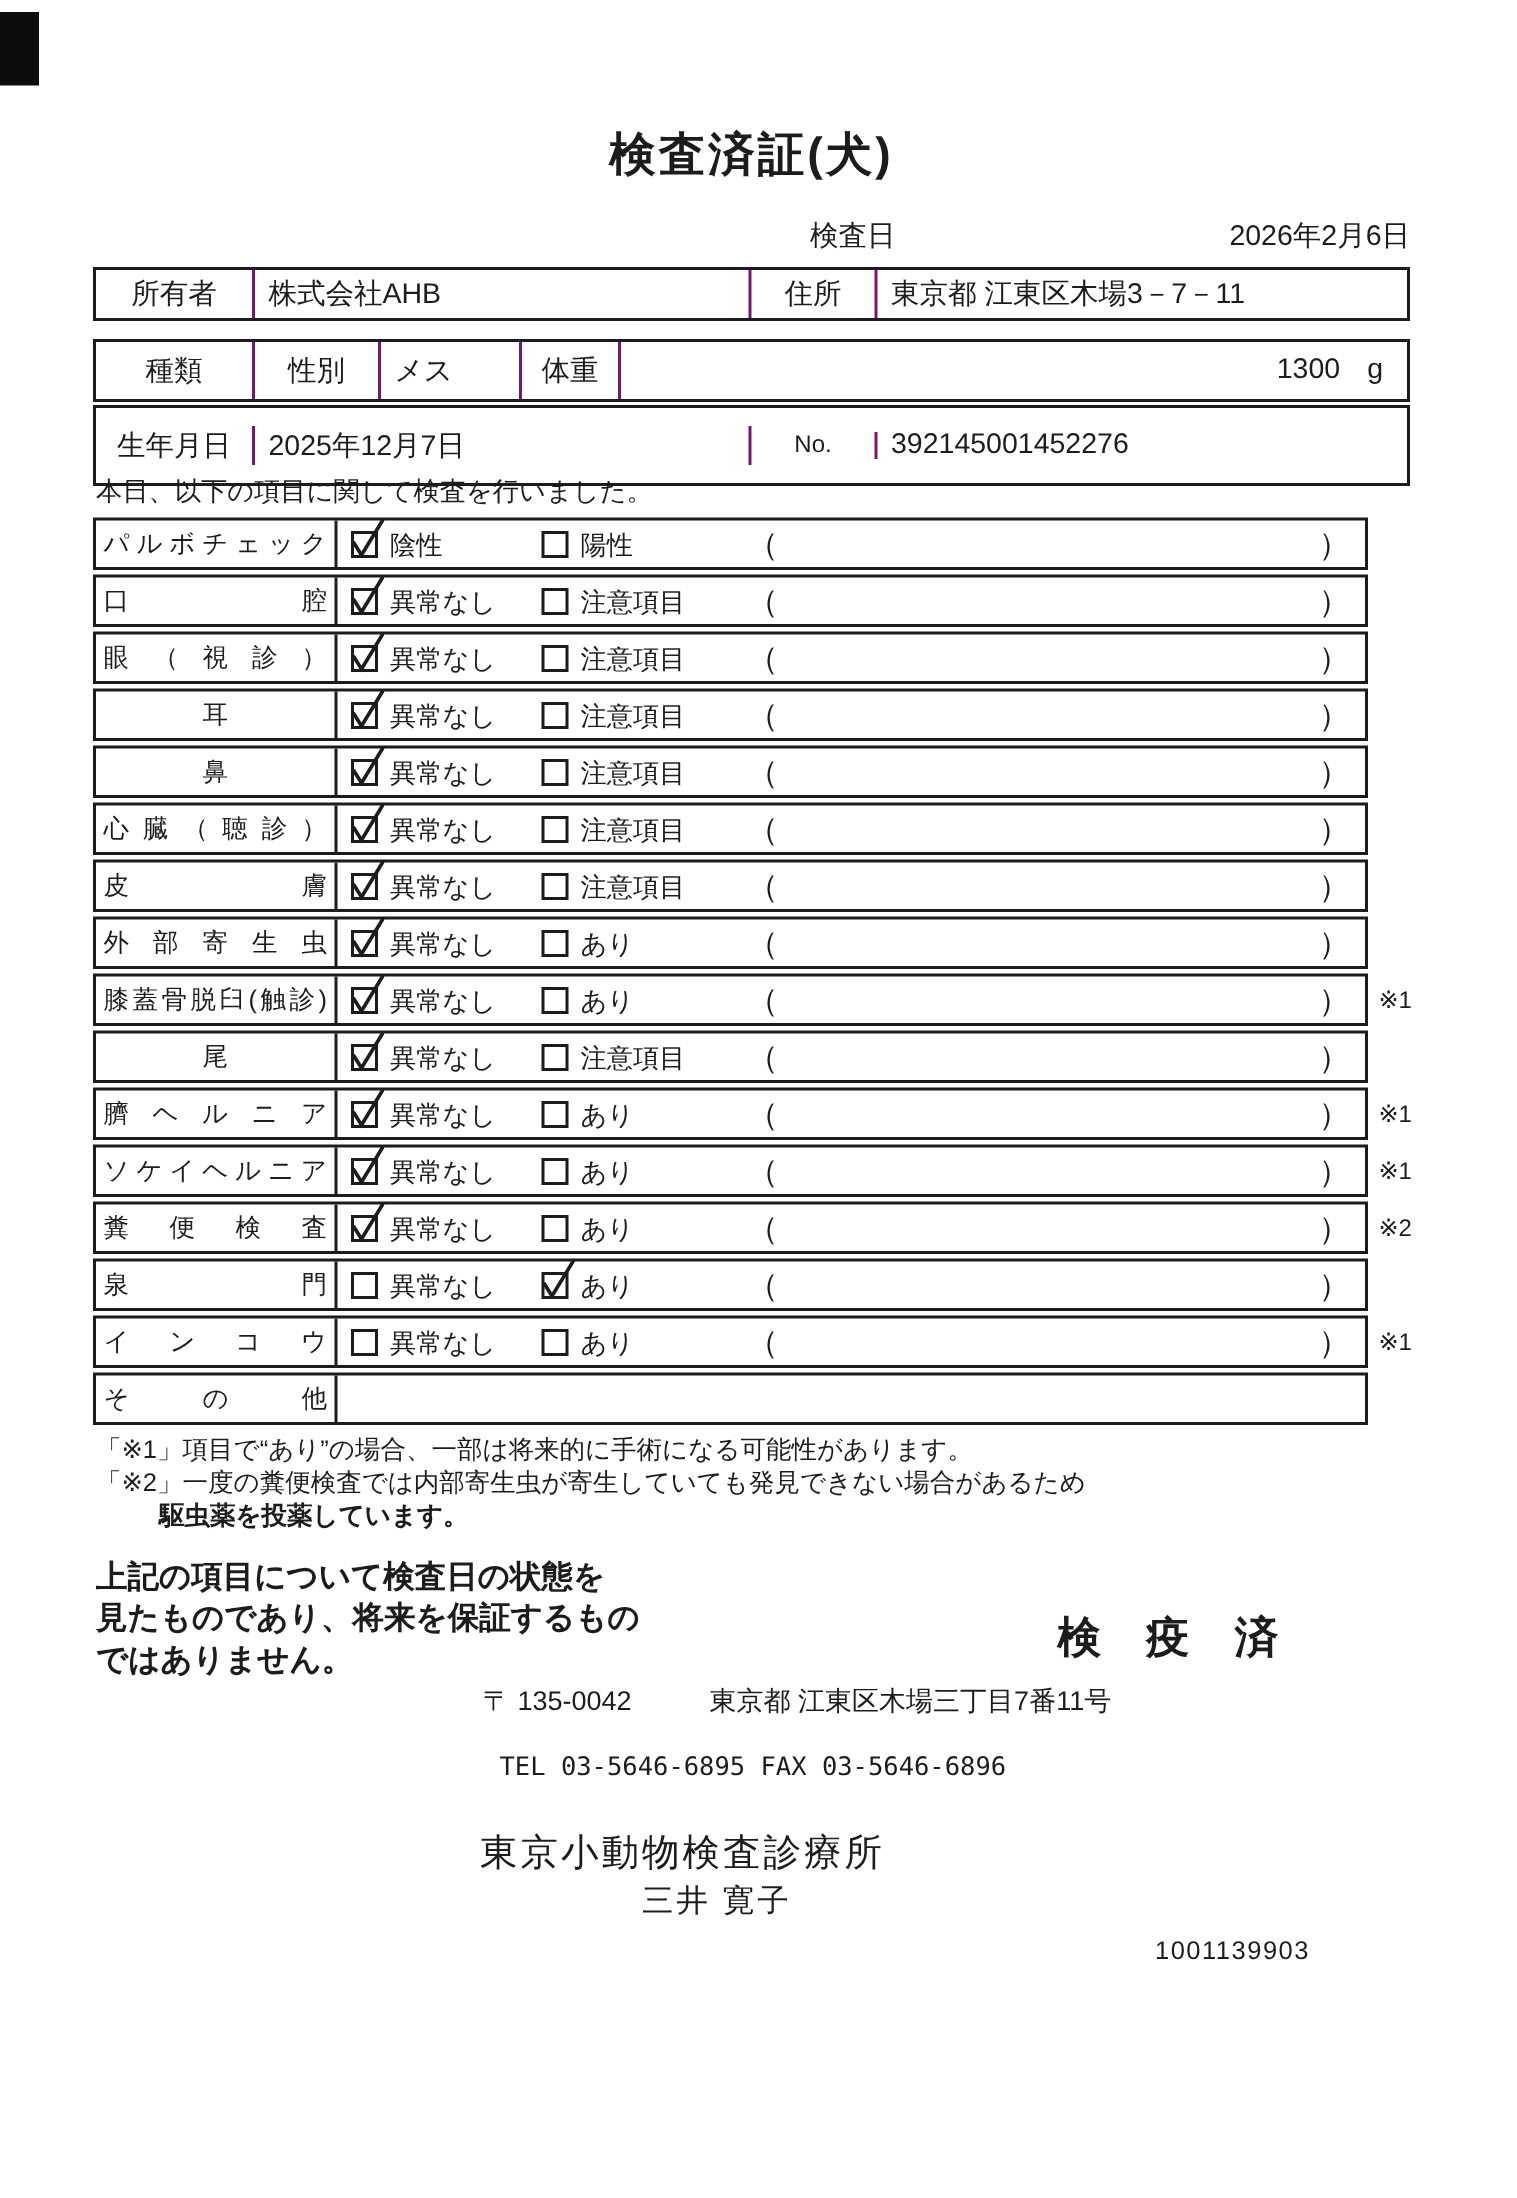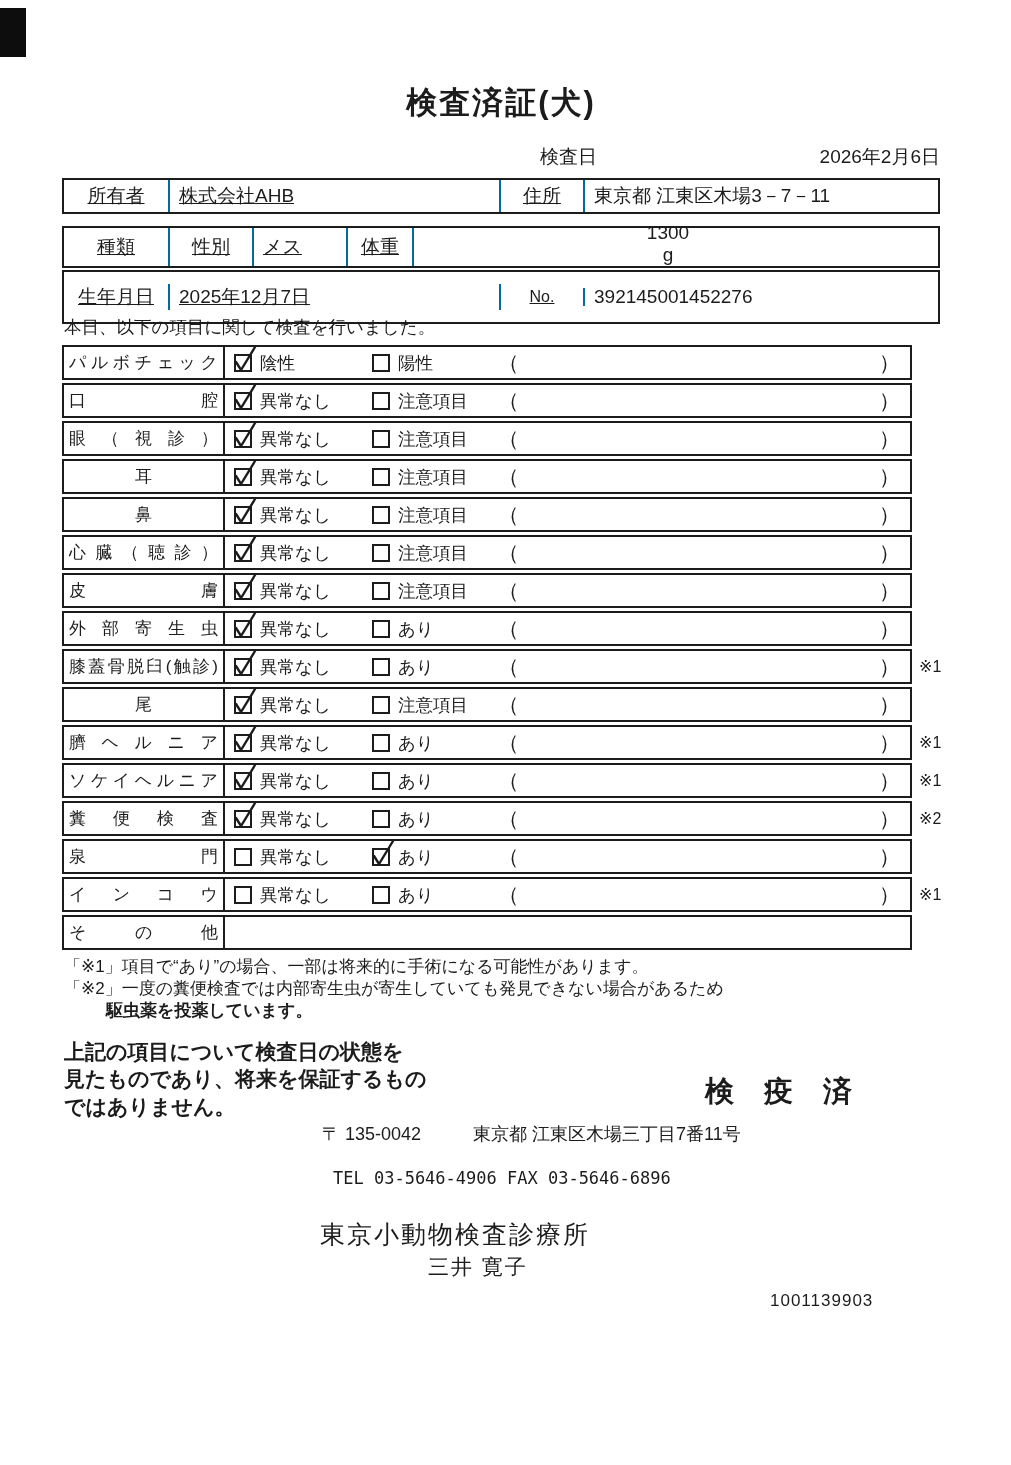--- a/index.html
+++ b/index.html
@@ -21,46 +21,46 @@
     display:flex;justify-content:space-between;align-items:center;
     font-size:19px;
   }
   .ibox{
     position:absolute;left:62px;width:878px;
     border:2px solid #1c1c1c;display:flex;align-items:stretch;
     font-size:19px;background:#fff;box-sizing:border-box;
   }
   .ibox .cell{display:flex;align-items:center;box-sizing:border-box;}
   .lbl{justify-content:center;}
-  .br{border-right:2px solid #0369a1;text-decoration:underline;}
+  .br{border-right:2px solid #701a75;}
   .pad{padding-left:9px;}
   .w-l1{width:106px;}
   .w-v1{width:331px;}
   .w-l2{width:84px;}
   .w-mesu{width:94px;}
   .w-taiju{width:66px;}
   .grow{flex:1;}
-  .weight-cell{justify-content:flex-end;padding-right:16px;flex-direction:column;}
+  .weight-cell{justify-content:flex-end;padding-right:16px;gap:18px;}
   .no-lbl{font-size:16px;}
   .intro{position:absolute;left:64px;top:315px;font-size:17.5px;font-weight:500;}
   .checklist{position:absolute;left:62px;top:345px;width:850px;}
   .cl-row{
     position:relative;display:flex;align-items:stretch;
     border:2px solid #1c1c1c;height:31px;margin-bottom:3px;background:#fff;
   }
   .cl-item{
     width:161px;border-right:2px solid #1c1c1c;
     display:flex;align-items:center;justify-content:space-between;
     padding:0 5px;font-size:17px;box-sizing:border-box;
   }
   .cl-item.single{justify-content:center;}
   .cl-item span{display:block;}
   .cl-opts{flex:1;position:relative;}
   .opt{position:absolute;top:0;bottom:0;display:flex;align-items:center;gap:8px;font-size:17.5px;white-space:nowrap;}
-  .opt1{left:9px;} .opt2{left:147px;}
+  .opt1{left:9px;} .opt2{left:136px;}
   .cb{width:14px;height:14px;border:2px solid #1c1c1c;position:relative;flex:none;background:#fff;}
   .cb svg{position:absolute;left:-4px;top:-12px;width:27px;height:29px;overflow:visible;}
   .paren{position:absolute;top:0;bottom:0;display:flex;align-items:center;font-size:21px;font-weight:300;}
   .p-open{left:273px;} .p-close{right:10px;}
   .cl-note{
     position:absolute;left:calc(100% + 9px);top:0;bottom:0;
     display:flex;align-items:center;font-size:16px;white-space:nowrap;
   }
   .footnotes{position:absolute;left:64px;top:956px;font-size:17px;line-height:1.3;}
   .fn-indent{padding-left:42px;font-weight:bold;}
@@ -498,19 +498,19 @@
     <div>ではありません。</div>
   </div>
 
   <div class="stamp">検 疫 済</div>
 
   <div class="addr-line">
     <span>〒 135-0042</span>
     <span>東京都 江東区木場三丁目7番11号</span>
   </div>
 
-  <div class="tel-line">TEL 03-5646-4906  FAX 03-5646-6896</div>
+  <div class="tel-line">TEL 03-5646-6895  FAX 03-5646-6896</div>
 
   <div class="clinic-name">東京小動物検査診療所</div>
   <div class="vet-name">三井 寛子</div>
   <div class="serial">1001139903</div>
 
 </div>
 
 </body></html>

